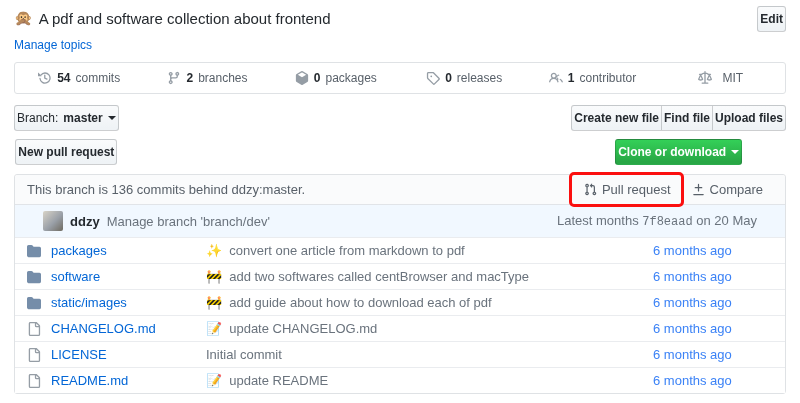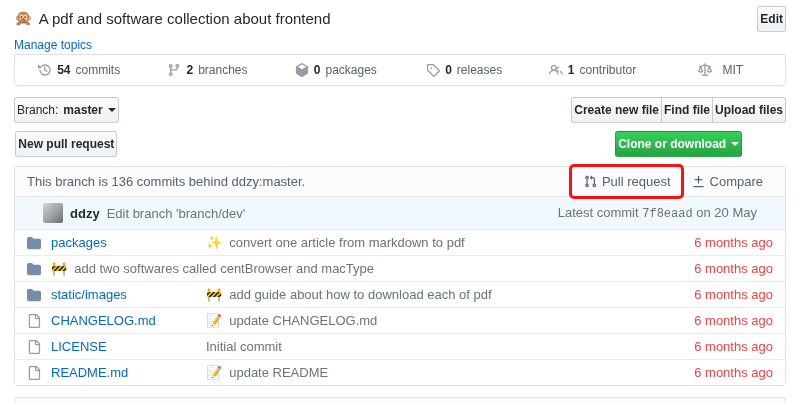--- a/index.html
+++ b/index.html
@@ -37,21 +37,21 @@
   .btn-group .btn:first-child { border-radius:3px 0 0 3px; margin-left:0; }
   .btn-group .btn:last-child { border-radius:0 3px 3px 0; }
   .caret {
     display:inline-block; width:0; height:0; vertical-align:middle;
     border:4px solid transparent; border-top-color:currentColor; margin-top:4px;
   }
   .branch-label { font-weight:400; }
 
   
   .stats {
-    display:flex; margin-top:2px;
+    display:flex; margin-top:10px;
     border:1px solid #dfe2e5; border-radius:3px;
   }
   .stat {
     flex:1; display:flex; justify-content:center; align-items:center; gap:5px;
     padding:8px 0; font-size:12px; color:#586069; cursor:pointer;
   }
   .stat b { color:#24292e; font-weight:700; }
   .oct { display:inline-flex; color:#959da5; }
   .oct svg { display:block; }
 
@@ -98,21 +98,21 @@
   }
   .cell-icon { width:24px; flex:none; display:flex; }
   .icon-folder { color:rgba(3,47,98,0.55); }
   .icon-file { color:#959da5; }
   .cell-name { width:155px; flex:none; overflow:hidden; white-space:nowrap; }
   .cell-msg {
     flex:1; min-width:0; display:flex; align-items:center; gap:7px;
     color:#6a737d; overflow:hidden; white-space:nowrap;
   }
   .cell-msg .msg-text { overflow:hidden; text-overflow:ellipsis; }
-  .cell-age { width:120px; flex:none; text-align:right; color:#ef4444; }
+  .cell-age { width:120px; flex:none; color:#3b82f6; }
 
   
   .readme-box { margin-top:11px; border:1px solid #dfe2e5; border-radius:3px 3px 0 0; border-bottom:none; }
   .readme-header {
     display:flex; justify-content:space-between; align-items:center;
     padding:8px 12px; background:#fafbfc; border-bottom:1px solid #e1e4e8;
     font-weight:700; font-size:13px; border-radius:3px 3px 0 0;
   }
   .readme-title { display:flex; align-items:center; gap:7px; }
   .pencil-btn { display:inline-flex; color:#24292e; cursor:pointer; }
@@ -236,24 +236,24 @@
           </span>
           <span>Compare</span>
         </span>
       </div>
     </div>
 
     <div class="commit-bar">
       <div class="commit-left">
         <span class="avatar"></span>
         <span class="commit-author">ddzy</span>
-        <span>Edit branch 'branch/dev'</span>
+        <span>Manage branch 'branch/dev'</span>
       </div>
       <div class="commit-right">
-        <span>Latest commit</span>
+        <span>Latest months</span>
         <span class="sha">7f8eaad</span>
         <span>on 20 May</span>
       </div>
     </div>
 
     <div class="file-row">
       <span class="cell-icon icon-folder oct">
         <svg width="14" height="14" viewBox="0 0 16 16" fill="currentColor">
             <path d="M1.75 1A1.75 1.75 0 0 0 0 2.75v10.5C0 14.216.784 15 1.75 15h12.5A1.75 1.75 0 0 0 16 13.25v-8.5A1.75 1.75 0 0 0 14.25 3H7.5a.25.25 0 0 1-.2-.1l-.9-1.2C6.07 1.26 5.55 1 5 1Z"></path>
           </svg>
@@ -265,20 +265,21 @@
       </span>
       <span class="cell-age">6 months ago</span>
     </div>
 
     <div class="file-row">
       <span class="cell-icon icon-folder oct">
         <svg width="14" height="14" viewBox="0 0 16 16" fill="currentColor">
             <path d="M1.75 1A1.75 1.75 0 0 0 0 2.75v10.5C0 14.216.784 15 1.75 15h12.5A1.75 1.75 0 0 0 16 13.25v-8.5A1.75 1.75 0 0 0 14.25 3H7.5a.25.25 0 0 1-.2-.1l-.9-1.2C6.07 1.26 5.55 1 5 1Z"></path>
           </svg>
       </span>
+      <span class="cell-name"><span class="link">software</span></span>
       <span class="cell-msg">
         <span>🚧</span>
         <span class="msg-text">add two softwares called centBrowser and macType</span>
       </span>
       <span class="cell-age">6 months ago</span>
     </div>
 
     <div class="file-row">
       <span class="cell-icon icon-folder oct">
         <svg width="14" height="14" viewBox="0 0 16 16" fill="currentColor">

